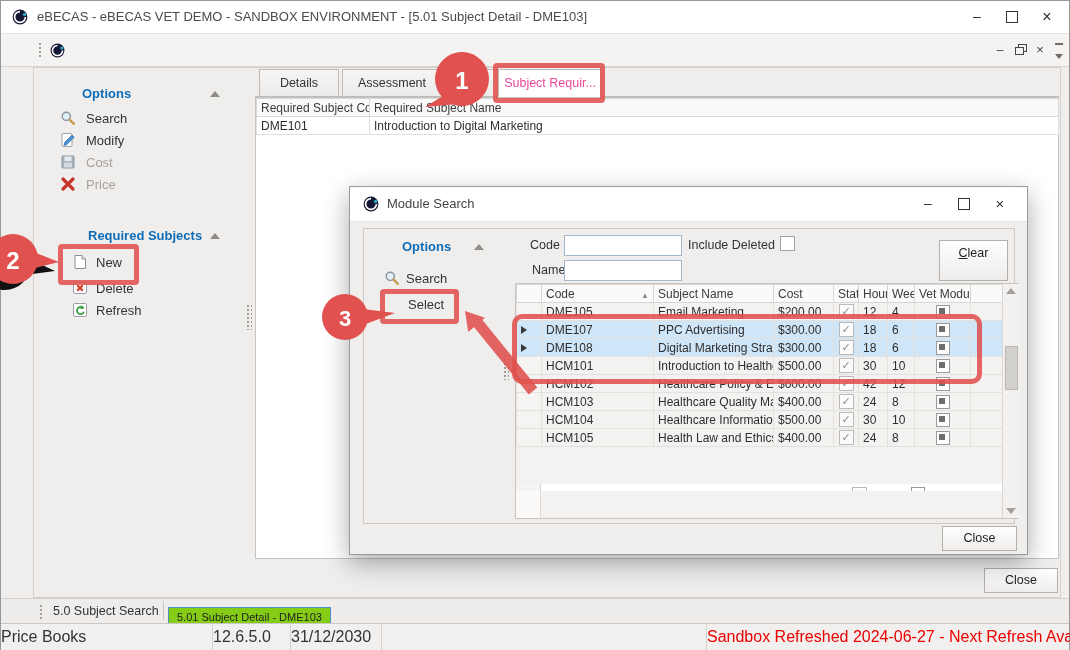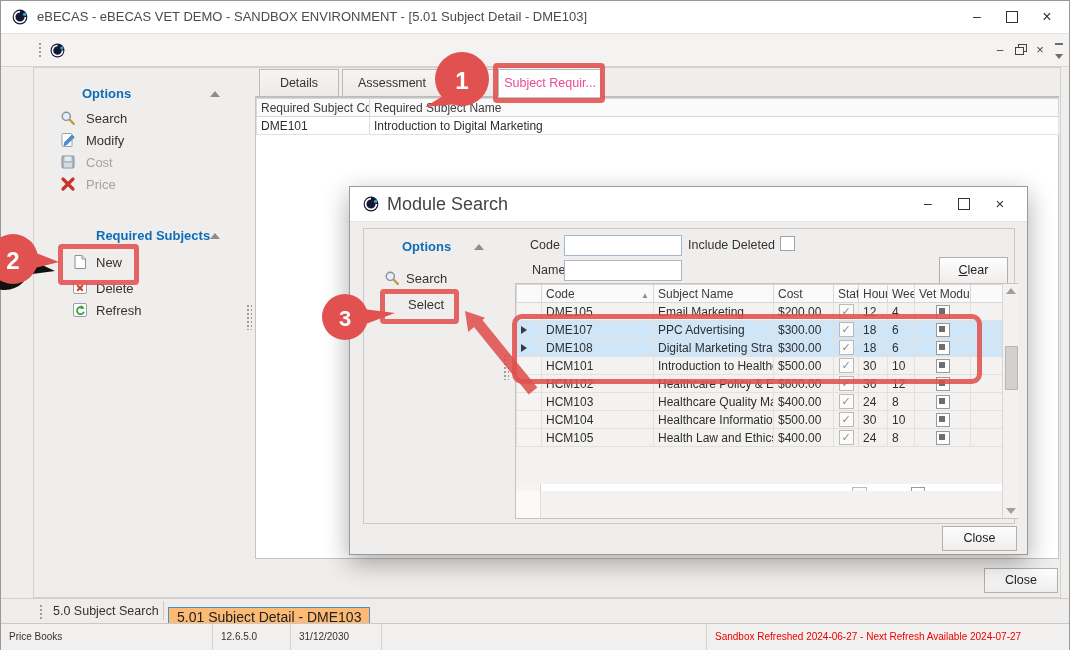--- a/index.html
+++ b/index.html
@@ -63,21 +63,21 @@
   .lbl{position:absolute;font-size:12.5px;color:#333;white-space:nowrap;}
   
   .sbar{position:absolute;background:#f2f1ef;border-left:1px solid #d9d6d3;}
   .sarrow{position:absolute;left:3px;width:0;height:0;border-left:5px solid transparent;border-right:5px solid transparent;}
   .sarrow.up{border-bottom:6px solid #a19e9b;}
   .sarrow.down{border-top:6px solid #a19e9b;}
   .sthumb{position:absolute;left:2px;width:11px;background:#d3d1ce;border:1px solid #b9b6b3;}
   
   .doctabs{position:absolute;left:0;top:597px;width:1068px;height:25px;background:#efedeb;border-top:1px solid #d3d0cd;}
   .statusbar{position:absolute;left:0;top:622px;width:1068px;height:26px;background:#f2f0ee;border-top:1px solid #cac7c4;}
-  .scell{position:absolute;top:0;height:26px;line-height:26px;font-size:10px;color:#333;border-right:1px solid #d5d2cf;padding-left:8px;box-sizing:border-box;white-space:nowrap;}
+  .scell{position:absolute;top:0;height:26px;line-height:26px;font-size:16px;color:#333;border-right:1px solid #d5d2cf;padding-left:0;box-sizing:border-box;white-space:nowrap;}
   .alert{color:#ec0000;}
   
   .ann-rect{position:absolute;border:5px solid rgba(224,81,79,.88);box-sizing:border-box;border-radius:4px;z-index:40;pointer-events:none;}
   .ann{position:absolute;z-index:50;pointer-events:none;}
 </style>
 </head>
 <body>
 
 <div class="window">
 
@@ -132,21 +132,21 @@
       <rect x="4.5" y="2.5" width="7" height="4.5" fill="#e8ecf0"></rect>
       <rect x="4" y="8.5" width="8" height="5" fill="#d5dae0"></rect>
     </svg>
     <div class="side-item dis" style="left:52px;top:85px">Cost</div>
 
     <svg class="icon16" style="left:26px;top:108px" viewBox="0 0 16 16">
       <path d="M3 3 L13 13 M13 3 L3 13" stroke="#c4362c" stroke-width="3.2" stroke-linecap="round"></path>
     </svg>
     <div class="side-item dis" style="left:52px;top:107px">Price</div>
 
-    <div class="panel-h" style="left:62px;top:160px;position:absolute">Required Subjects</div>
+    <div class="panel-h" style="left:54px;top:160px;position:absolute">Required Subjects</div>
     <div class="collapse" style="left:176px;top:165px"></div>
 
     <svg class="icon16" style="left:38px;top:186px" viewBox="0 0 16 16">
       <path d="M3 1.5 h7 l3.5 3.5 v9.5 h-10.5 z" fill="#fff" stroke="#8a9098"></path>
       <path d="M10 1.5 v3.5 h3.5" fill="#e9e9e9" stroke="#8a9098"></path>
     </svg>
     <div class="side-item" style="left:62px;top:185px">New</div>
 
     <svg class="icon16" style="left:38px;top:212px" viewBox="0 0 16 16">
       <rect x="1.5" y="2.5" width="13" height="11" rx="1.5" fill="#fff" stroke="#9aa0a8"></rect>
@@ -191,21 +191,21 @@
 
   <div class="btn" style="left:983px;top:567px;width:74px;height:25px;line-height:23px">Close</div>
 
   <div class="dialog">
     <div class="dlg-title">
       <svg class="abs" style="left:13px;top:9px" width="16" height="16" viewBox="0 0 16 16">
         <circle cx="8" cy="8" r="7.4" fill="#141735"></circle>
         <path d="M8 2.6 a5.4 5.4 0 1 0 5.4 5.4" stroke="#ffffff" stroke-width="1.7" fill="none"></path>
         <circle cx="12.6" cy="5.4" r="1.7" fill="#2fa8c4"></circle>
       </svg>
-      <span class="abs" style="left:37px;top:0;line-height:34px;font-size:18px;color:#444">Module Search</span>
+      <span class="abs" style="left:37px;top:0;line-height:34px;font-size:13px;color:#444">Module Search</span>
       <div class="winbtn" style="left:562px;height:33px;line-height:33px;width:32px">–</div>
       <div class="winbtn" style="left:598px;height:33px;line-height:33px;width:32px"><span class="sq"></span></div>
       <div class="winbtn" style="left:634px;height:33px;line-height:33px;width:32px;font-size:15px">×</div>
     </div>
 
     <div class="frame"></div>
 
     <div class="panel-h" style="left:52px;top:52px;position:absolute">Options</div>
     <div class="collapse" style="left:124px;top:57px"></div>
     <svg class="icon16" style="left:34px;top:83px" viewBox="0 0 16 16">
@@ -216,21 +216,21 @@
     <div class="side-item" style="left:58px;top:108px">Select</div>
 
     <div class="abs grip" style="left:153px;top:167px;width:6px;height:26px"></div>
 
     <div class="lbl" style="left:180px;top:51px">Code</div>
     <input class="field" style="left: 214px; top: 48px;">
     <div class="lbl" style="left:338px;top:51px">Include Deleted</div>
     <div class="cbx" style="left:430px;top:49px"></div>
     <div class="lbl" style="left:182px;top:76px">Name</div>
     <input class="field" style="left: 214px; top: 73px;">
-    <div class="btn" style="left:589px;top:70px;width:69px;height:27px;line-height:25px"><u>C</u>lear</div>
+    <div class="btn" style="left:589px;top:53px;width:69px;height:41px;line-height:25px"><u>C</u>lear</div>
 
     <div class="gridbox" style="left:165px;top:96px;width:503px;height:236px;background:#f3f2f0">
       <table class="grid" style="width:486px">
         <colgroup>
           <col style="width:25px">
             <col style="width:112px">
             <col style="width:120px">
             <col style="width:60px">
           <col style="width:25px">
             <col style="width:29px">
@@ -299,21 +299,21 @@
           <td class="cellpadless"><span class="vetbox"><span class="vetsq"></span></span></td>
           <td></td>
         </tr>
 
         <tr>
           <td class="ind"></td>
           <td>HCM102</td>
           <td>Healthcare Policy &amp; Economic</td>
           <td class="num">$600.00</td>
           <td class="cellpadless"><span class="chk">✓</span></td>
-          <td class="num">36</td>
+          <td class="num">42</td>
           <td class="num">12</td>
           <td class="cellpadless"><span class="vetbox"><span class="vetsq"></span></span></td>
           <td></td>
         </tr>
 
         <tr>
           <td class="ind"></td>
           <td>HCM103</td>
           <td>Healthcare Quality Managem</td>
           <td class="num">$400.00</td>
@@ -369,21 +369,21 @@
       </div>
     </div>
 
     <div class="btn" style="left:592px;top:339px;width:75px;height:25px;line-height:23px">Close</div>
   </div>
 
   <div class="doctabs">
     <div class="abs grip" style="left:38px;top:5px;width:5px;height:15px"></div>
     <div class="abs" style="left:52px;top:2px;height:20px;line-height:20px;font-size:12.5px;color:#333">5.0 Subject Search</div>
     <div class="abs" style="left:162px;top:2px;width:1px;height:19px;background:#c9c6c3"></div>
-    <div class="abs" style="left:167px;top:8px;height:19px;line-height:19px;padding:0 8px;font-size:14px;color:#222;background:#fdba74;border:1px solid #4a90c4;box-sizing:border-box">5.01 Subject Detail - DME103</div>
+    <div class="abs" style="left:167px;top:8px;height:19px;line-height:19px;padding:0 8px;font-size:11px;color:#222;background:#84cc16;border:1px solid #4a90c4;box-sizing:border-box">5.01 Subject Detail - DME103</div>
   </div>
 
   <div class="statusbar">
     <div class="scell" style="left:0;width:212px">Price Books</div>
     <div class="scell" style="left:212px;width:78px">12.6.5.0</div>
     <div class="scell" style="left:290px;width:91px">31/12/2030</div>
     <div class="scell" style="left:500px;width:206px"></div>
     <div class="scell alert" style="left:706px;width:354px;border-right:none">Sandbox Refreshed 2024-06-27 - Next Refresh Available 2024-07-27</div>
   </div>
 

